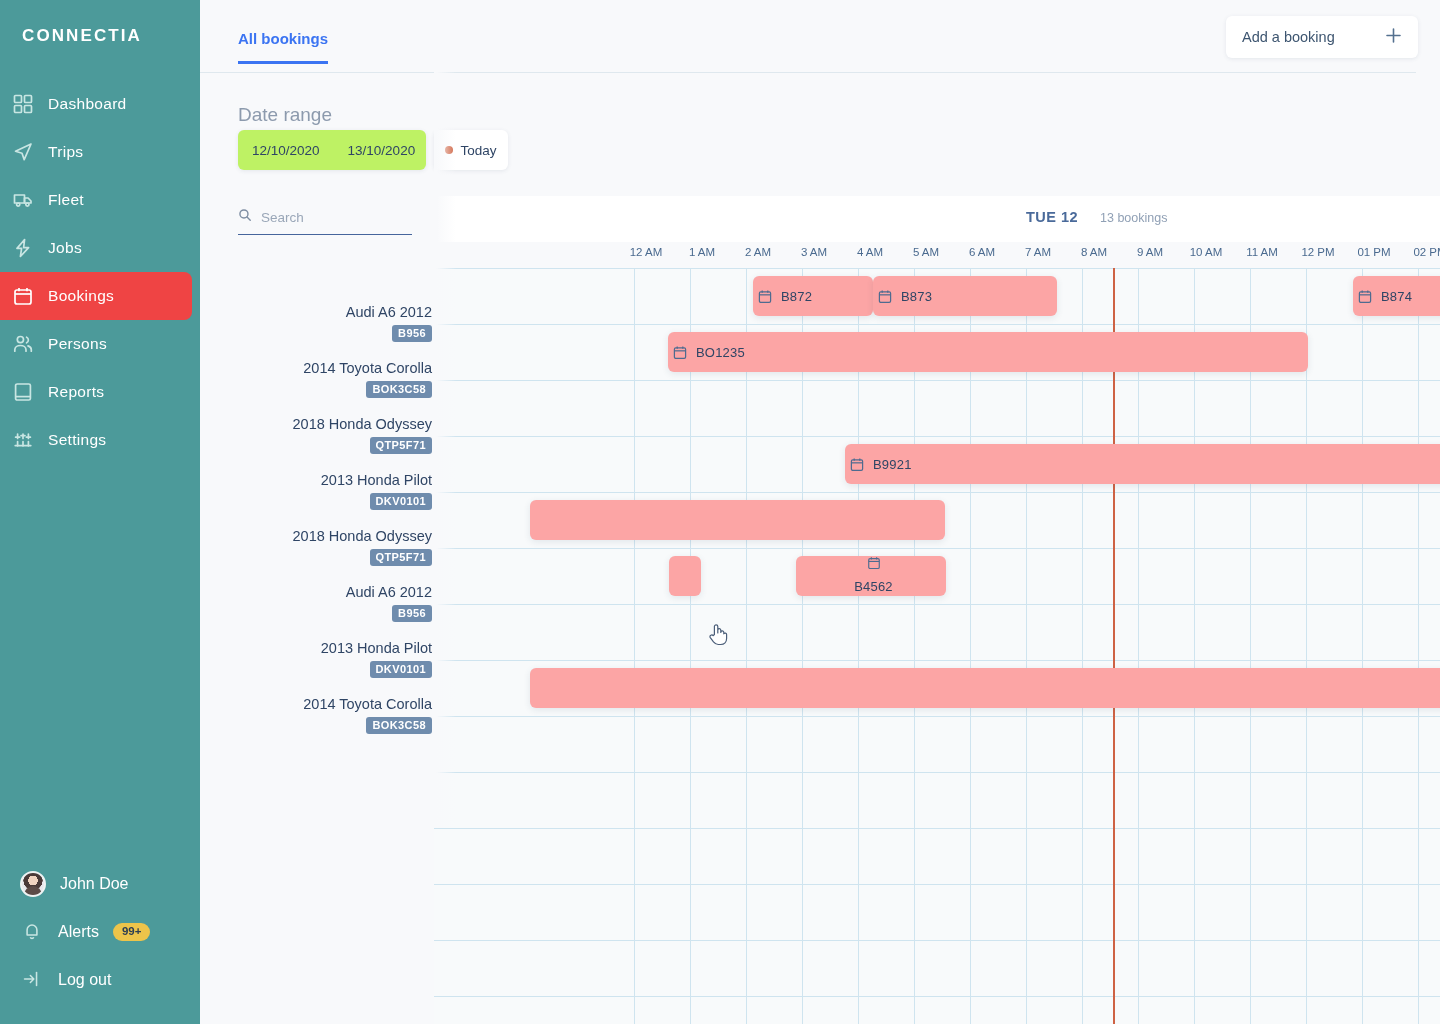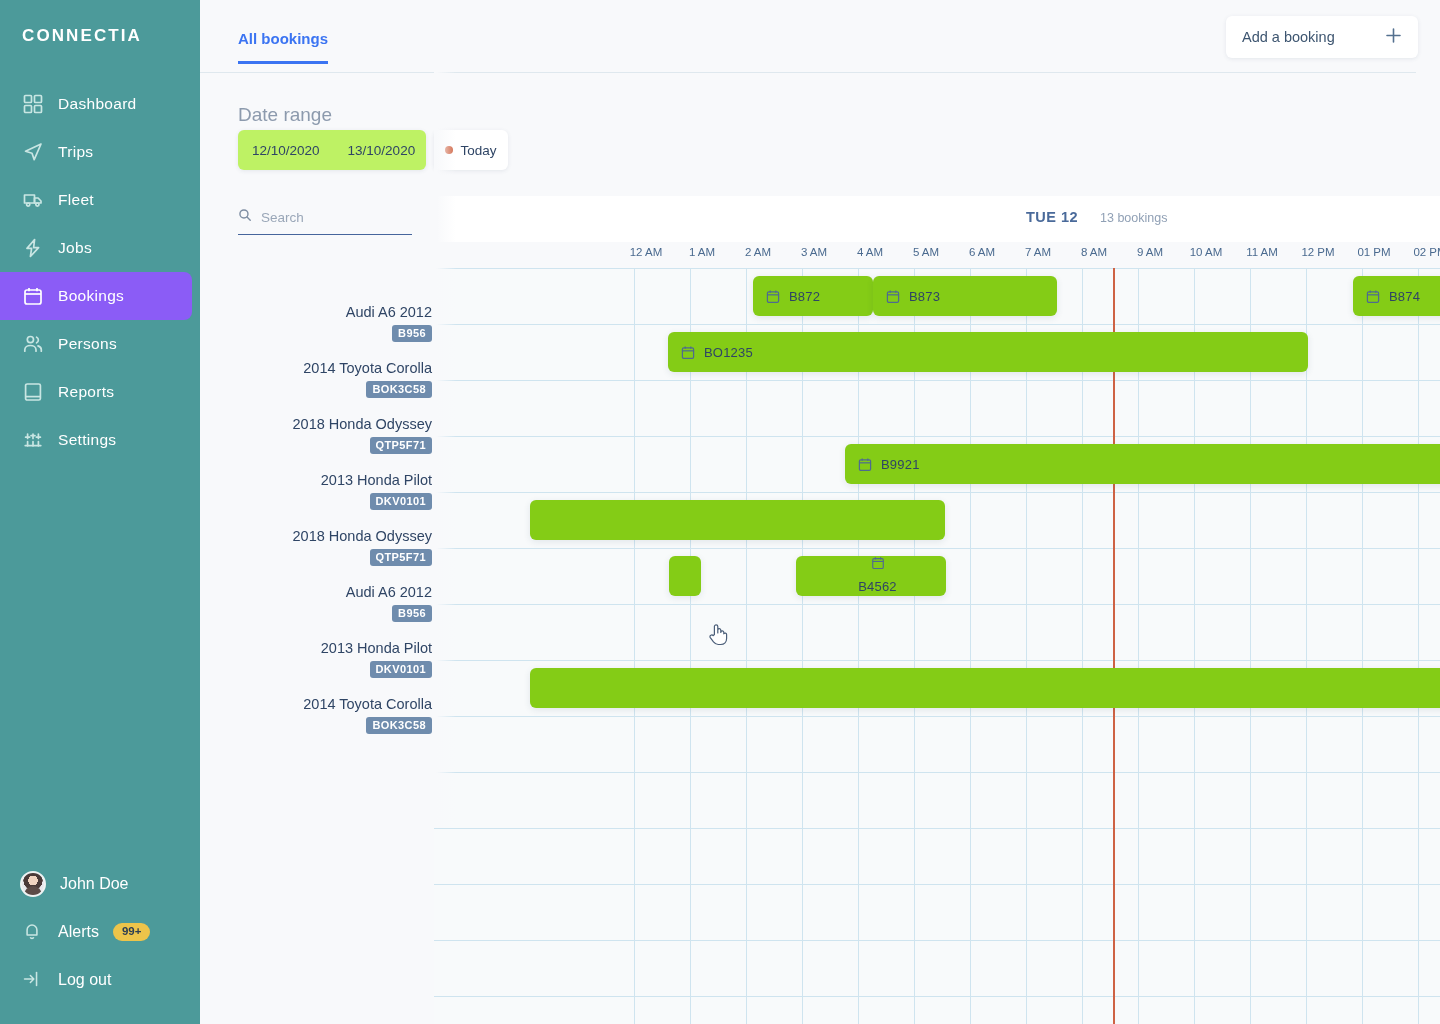--- a/index.html
+++ b/index.html
@@ -19,25 +19,25 @@
     position: relative;
     color: #ffffff;
   }
   .brand {
     font-size: 17px; font-weight: bold; letter-spacing: 2.1px;
     color: #ffffff; padding: 26px 0 0 22px;
   }
   .nav { margin-top: 34px; }
   .nav-item {
     display: flex; align-items: center; gap: 14px;
-    height: 48px; padding-left: 22px; margin: 0 8px 0 0;
+    height: 48px; padding-left: 12px; margin: 0 8px 0 0;
     border-radius: 0 8px 8px 0;
     cursor: pointer;
   }
-  .nav-item.active { background: #8b5cf6; }
+  .nav-item.active { background: #ef4444; }
   .nav-item .label { font-size: 15.5px; letter-spacing: .3px; color: #fff; }
   .nav-icon { width: 22px; height: 22px; display:block; flex:0 0 22px; }
   .nav-icon svg { display:block; }
 
   .sidebar-bottom { position: absolute; left: 0; right: 0; bottom: 20px; }
   .user-row { display:flex; align-items:center; gap:14px; height:48px; padding-left:20px; cursor:pointer; }
   .avatar {
     width: 26px; height: 26px; border-radius: 50%;
     background: radial-gradient(circle at 50% 34%, #f0d3c0 0 26%, #4a3a38 27% 52%, #e8e8ec 53%);
     border: 2px solid #eef3f3; flex: 0 0 26px;
@@ -123,23 +123,23 @@
   .hline { position:absolute; left:0; right:0; height:1px; background:#cfe4ef; }
   .nowline { position:absolute; top:0; bottom:0; width:2px; background:#ce6244; }
 
   .fade-left {
     position:absolute; left:0; top:72px; width:22px; height:756px;
     background: linear-gradient(to right, #f8f9fb 10%, rgba(248,249,251,0));
     pointer-events:none; z-index:6;
   }
 
   .bk {
-    position:absolute; background:#84cc16; border-radius:6px;
+    position:absolute; background:#fca5a5; border-radius:6px;
     box-shadow: 0 2px 7px rgba(45,70,100,.11);
-    display:flex; align-items:center; gap:9px; padding-left:13px;
+    display:flex; align-items:center; gap:9px; padding-left:5px;
     height:40px; z-index:4; cursor:pointer;
   }
   .bk .code { font-size:13px; color:#2f4565; font-weight:500; letter-spacing:.2px; }
   .bk .cal { flex:0 0 14px; width:14px; height:15px; display:block; }
 
   .cursor { position:absolute; z-index:20; pointer-events:none; }
 </style>
 </head>
 <body>
 

